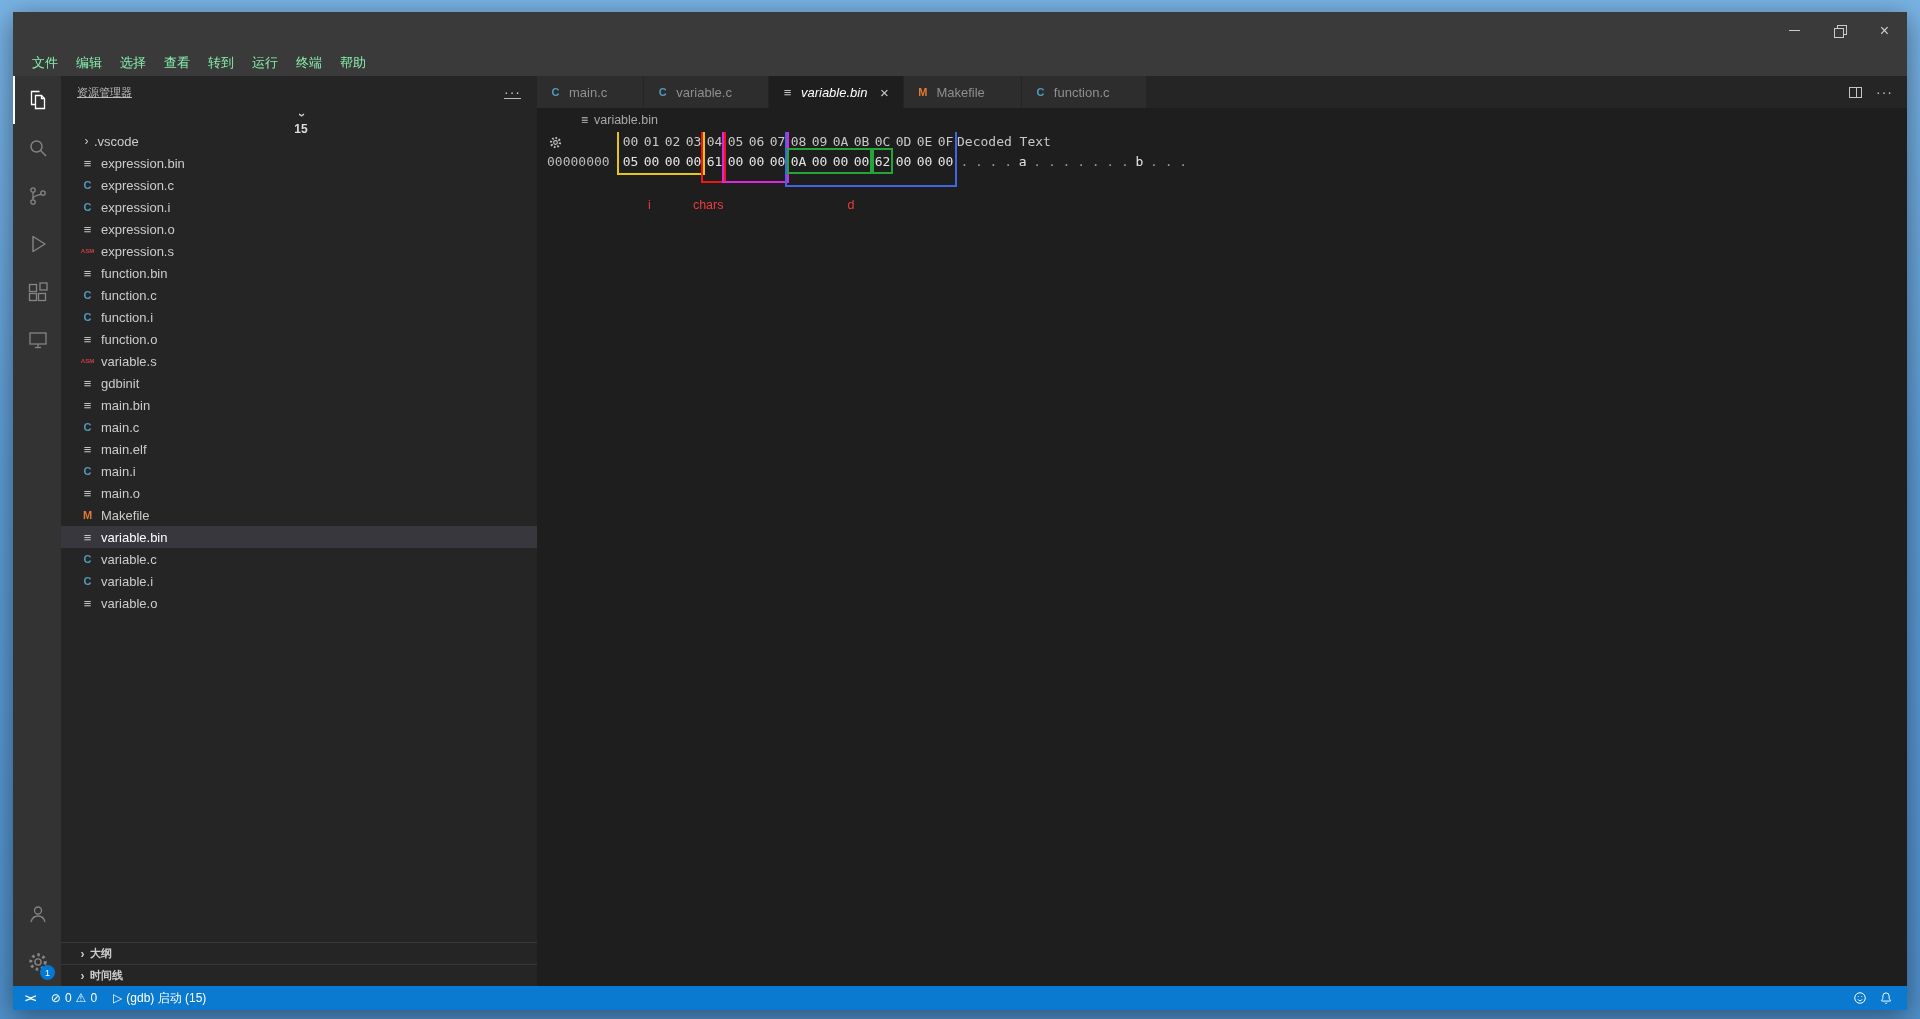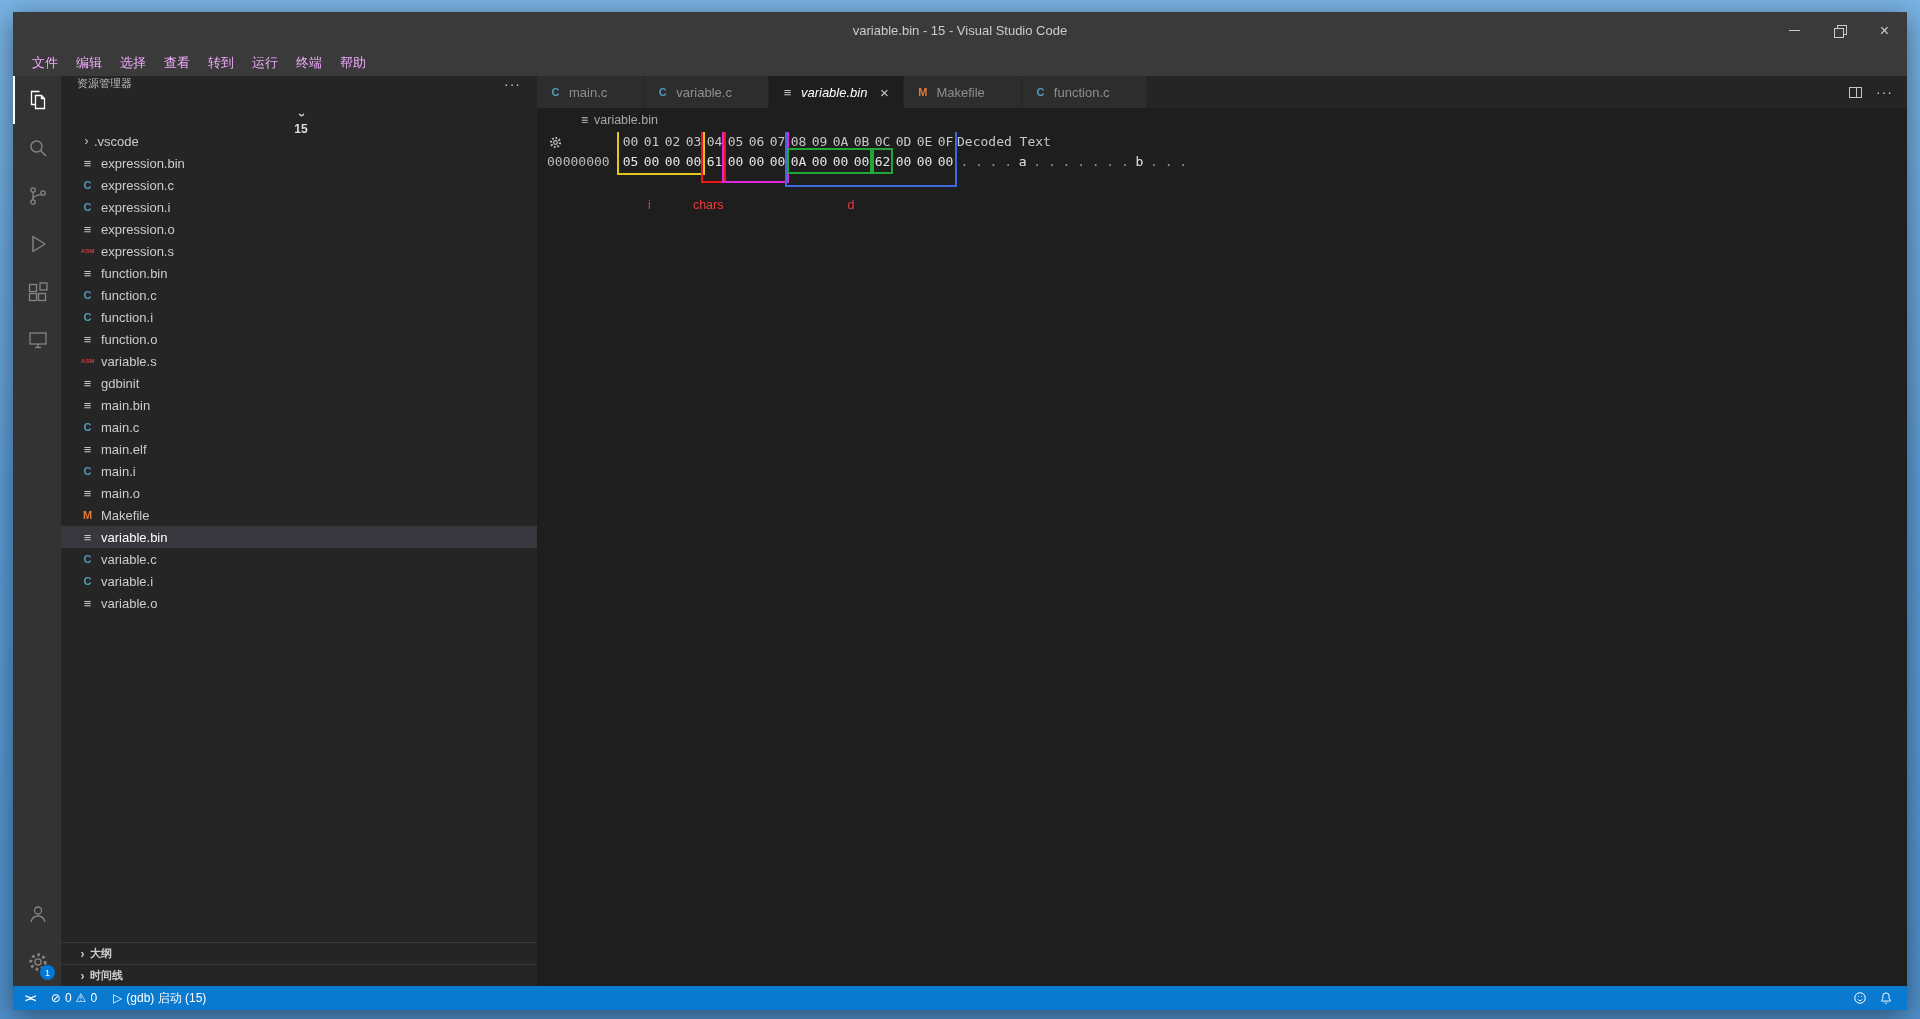--- a/index.html
+++ b/index.html
@@ -19,33 +19,33 @@
   .titlebar .title { flex:1; text-align:center; color:#cccccc; font-size:13px; }
   .win-controls { position:absolute; right:0; top:0; height:100%; display:flex; }
   .win-btn { width:45px; height:100%; display:flex; align-items:center; justify-content:center; color:#cccccc; }
   .glyph-min { width:11px; height:1px; background:#cccccc; display:block; }
   .glyph-restore { position:relative; width:12px; height:12px; display:block; }
   .glyph-restore::before { content:''; position:absolute; left:3px; top:0; width:8px; height:8px; border:1px solid #cccccc; }
   .glyph-restore::after  { content:''; position:absolute; left:0; top:3px; width:8px; height:8px; border:1px solid #cccccc; background:#3a3a3a; }
   .glyph-close { font-size:16px; line-height:1; }
   
   .menubar { height:27px; background:#3a3a3a; display:flex; align-items:center; padding-left:10px; flex:none; }
-  .menu-item { padding:0 9px; height:100%; display:flex; align-items:center; color:#f0abfc; font-size:13px; }
+  .menu-item { padding:0 9px; height:100%; display:flex; align-items:center; color:#86efac; font-size:13px; }
   
   .main { flex:1; display:flex; min-height:0; }
   
   .activitybar { width:48px; background:#333333; display:flex; flex-direction:column; align-items:stretch; flex:none; }
   .act-icon { height:48px; display:flex; align-items:center; justify-content:center; color:#858585; position:relative; border-left:2px solid transparent; }
   .act-icon.active { color:#ffffff; border-left:2px solid #ffffff; }
   .act-spacer { flex:1; }
   .badge { position:absolute; right:6px; bottom:6px; min-width:15px; height:15px; border-radius:50%;
            background:var(--settings-badge,#0078d4); color:#fff; font-size:9px; display:flex; align-items:center; justify-content:center; }
   
   .sidebar { width:476px; background:#252526; display:flex; flex-direction:column; flex:none; }
-  .sidebar-header { height:32px; display:flex; padding:0 16px; color:#bbbbbb; font-size:11px; flex:none; }
+  .sidebar-header { height:32px; display:flex; align-items:center; padding:0 16px; color:#bbbbbb; font-size:11px; flex:none;text-decoration:underline; }
   .sidebar-more { margin-left:auto; color:#c5c5c5; font-size:14px; letter-spacing:1px; }
   .tree { flex:1; overflow:hidden; }
   .tree-row { height:22px; display:flex; align-items:center; padding-left:18px; color:#cccccc; font-size:13px; }
   .tree-row.root { padding-left:4px; font-weight:bold; font-size:12px; color:#dddddd;flex-direction:column; }
   .tree-row.selected { background:#37373d; color:#ffffff; }
   .chev { width:15px; display:inline-flex; justify-content:center; color:#cccccc; font-size:12px; flex:none; }
   .chev.down { transform:rotate(90deg); }
   .tree-label { white-space:nowrap; }
   .sidebar-panels { flex:none; }
   .panel-row { height:22px; display:flex; align-items:center; padding-left:14px; border-top:1px solid #383838;
@@ -94,21 +94,20 @@
   .remote-glyph { font-size:11px; font-weight:bold; letter-spacing:-1.5px; }
   .sb-right { display:flex; align-items:center; gap:12px; padding-right:14px; }
   svg { display:block; }
 </style>
 </head>
 <body>
 
 <div class="window">
 
   <div class="titlebar">
-    <div class="title">variable.bin - 15 - Visual Studio Code</div>
     <div class="win-controls">
       <div class="win-btn">
           <span class="glyph-min"></span>
         </div>
       <div class="win-btn">
           <span class="glyph-restore"></span>
         </div>
       <div class="win-btn">
           <span class="glyph-close">×</span>
         </div>

